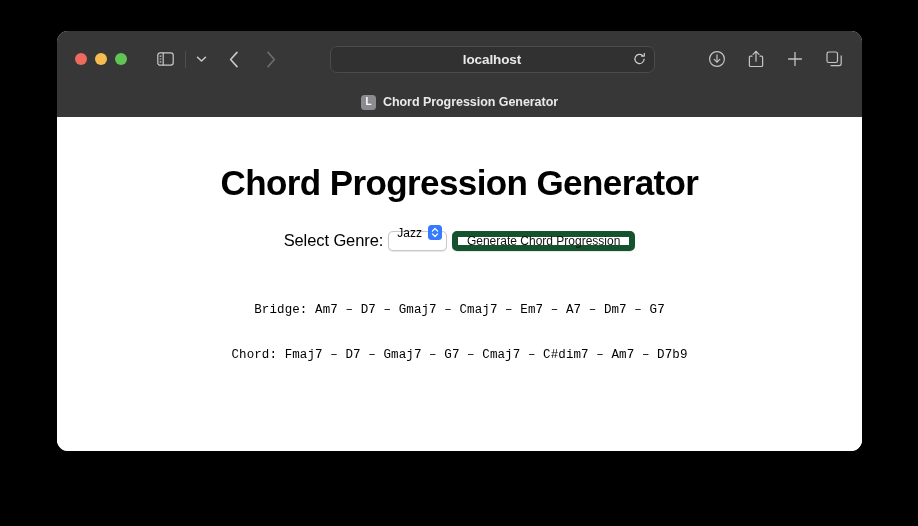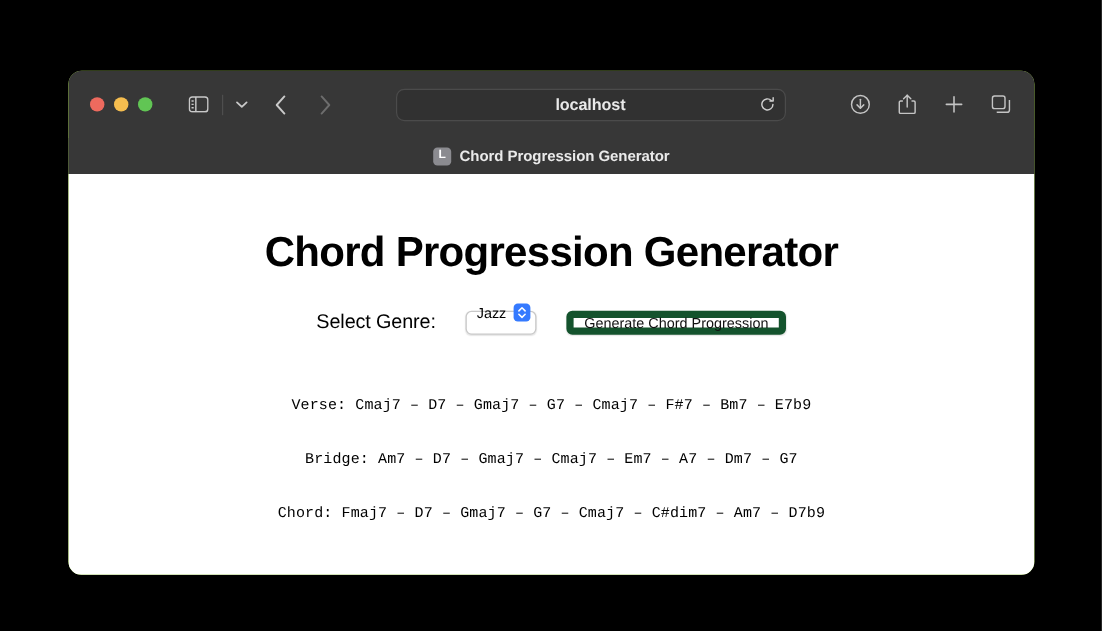--- a/index.html
+++ b/index.html
@@ -15,26 +15,25 @@
     -webkit-font-smoothing: antialiased;
   }
 
   
   .window {
     position: absolute;
     left: 57px;
     top: 31px;
     width: 805px;
     height: 420px;
-    background: #bef264;
+    background: #e5e5e5;
     border-radius: 11px;
     overflow: hidden;
     display: flex;
     flex-direction: column;
-    margin-top: 28px;
   }
 
   
   .chrome {
     background: #373737;
     flex: 0 0 auto;
   }
 
   .toolbar {
     height: 56px;
@@ -184,21 +183,21 @@
     color: #000000;
     letter-spacing: -0.6px;
     line-height: 1.1;
     padding-top: 19px;
   }
 
   .controls {
     display: flex;
     align-items: center;
     justify-content: center;
-    gap: 25px;
+    gap: 5px;
     margin-top: 28px;
   }
   .genre-label {
     font-size: 16.5px;
     color: #000000;
     letter-spacing: -0.1px;
   }
 
   
   .select {
@@ -371,20 +370,19 @@
             <polyline points="1.4,4.1 4,1.5 6.6,4.1"></polyline>
             <polyline points="1.4,6.9 4,9.5 6.6,6.9"></polyline>
           </svg>
         </span>
       </div>
 
       <button class="gen-btn">Generate Chord Progression</button>
     </div>
 
     <div class="chords">
-      <span class="chord-line">Verse: Cmaj7 – D7 – Gmaj7 – G7 – Cmaj7 – F#7 – Bm7 – E7b9</span>
       <span class="chord-line">Bridge: Am7 – D7 – Gmaj7 – Cmaj7 – Em7 – A7 – Dm7 – G7</span>
       <span class="chord-line">Chord: Fmaj7 – D7 – Gmaj7 – G7 – Cmaj7 – C#dim7 – Am7 – D7b9</span>
     </div>
 
   </div>
 
 </div>
 
 </body></html>

